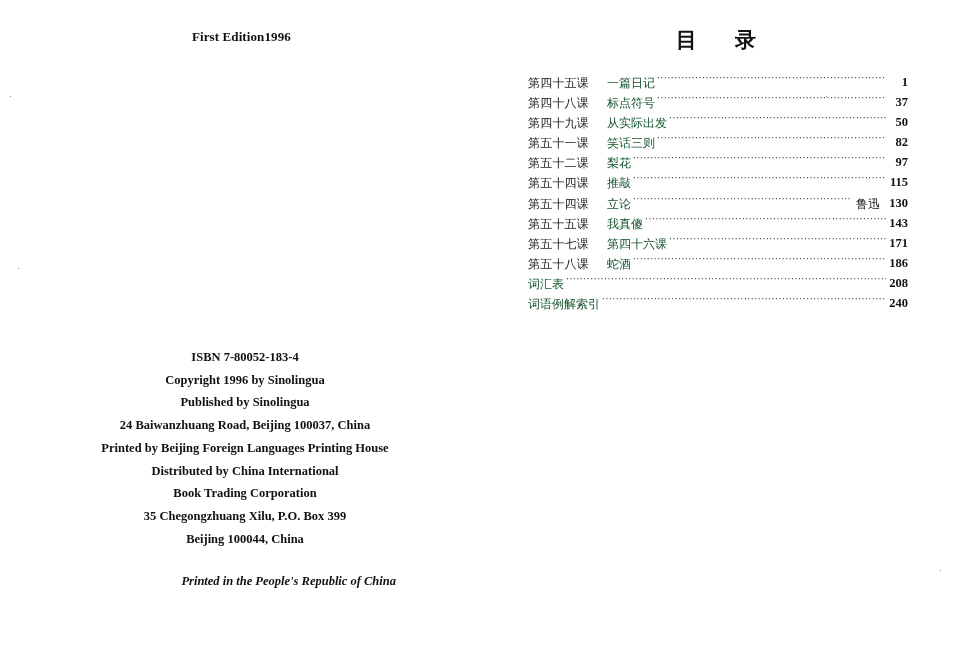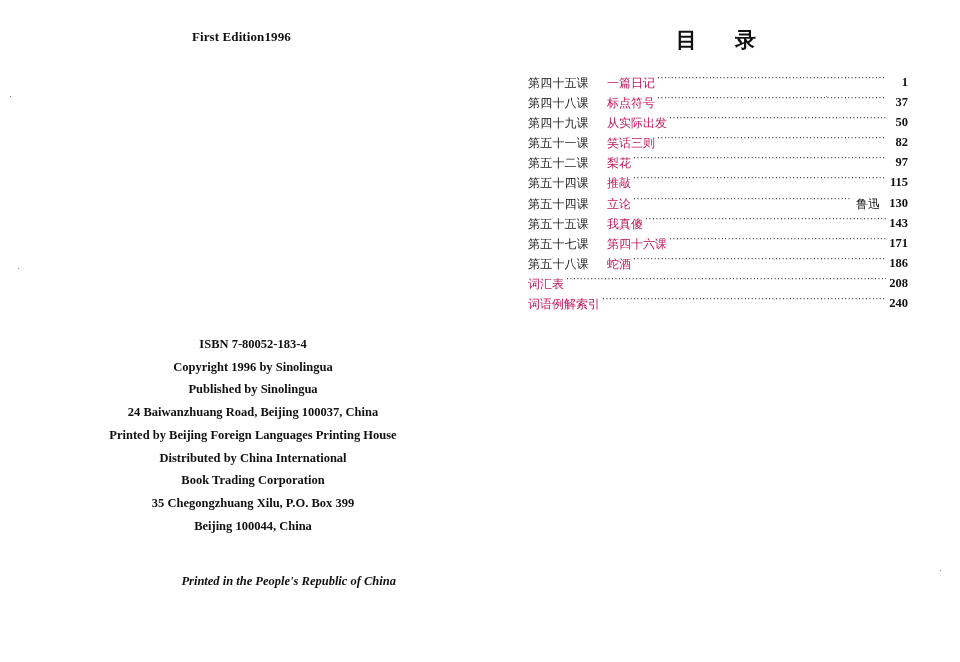--- a/index.html
+++ b/index.html
@@ -31,23 +31,22 @@
       font-weight: bold;
       white-space: nowrap;
       letter-spacing: 0.1px;
     }
     .edition .year { }
 
     .imprint {
       position: absolute;
       left: 100px;
       width: 290px;
-      top: 333px;
+      top: 346px;
       text-align: center;
-      margin-left: 8px;
     }
     .imprint-line {
       font-size: 12.5px;
       line-height: 22.7px;
       white-space: nowrap;
       font-weight: bold;
     }
     .printed-in {
       position: absolute;
       left: 100px;
@@ -87,21 +86,21 @@
     }
     .toc-lesson {
       width: 79px;
       flex: 0 0 79px;
       color: #222;
       letter-spacing: 0.2px;
     }
     .toc-lesson.spaced { letter-spacing: 5.2px; }
     .toc-title-text {
       flex: 0 0 auto;
-      color: #be185d;
+      color: #14532d;
     }
     .toc-dots {
       flex: 1 1 auto;
       overflow: hidden;
       margin: 0 2px;
       color: #333;
       font-size: 9px;
       letter-spacing: 0.6px;
       position: relative;
       top: -2px;

